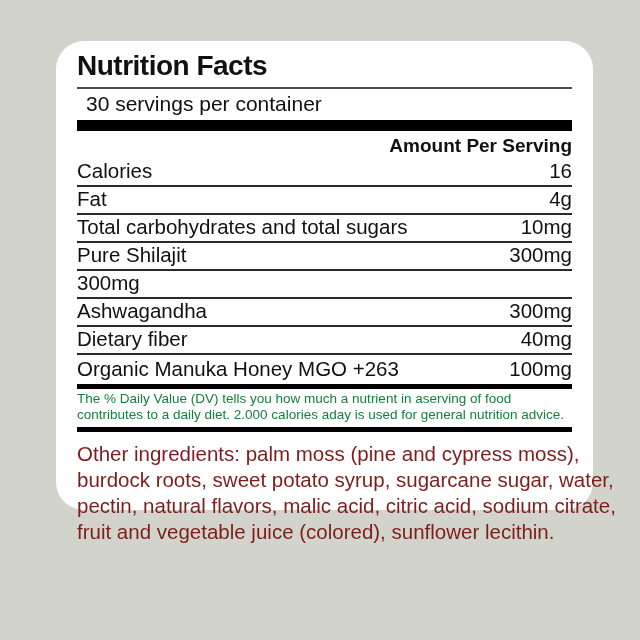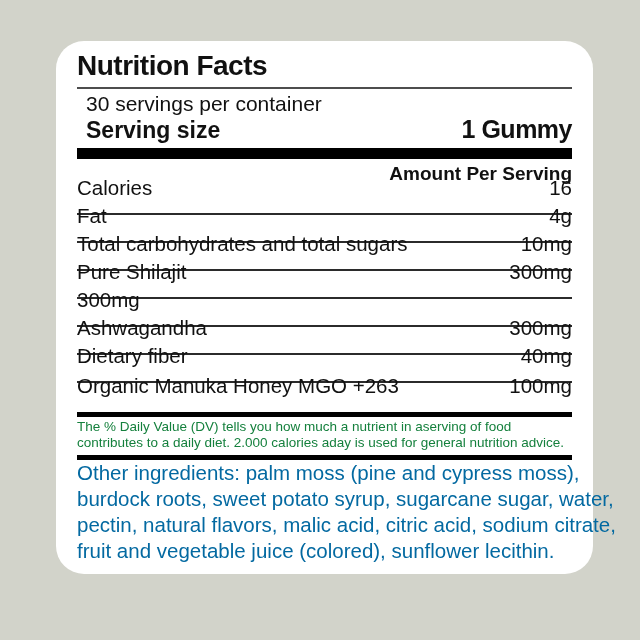--- a/index.html
+++ b/index.html
@@ -7,21 +7,21 @@
   body {
     background: #d2d3ca;
     font-family: "Liberation Sans", sans-serif;
     color: #111;
     position: relative;
     overflow: hidden;
   }
   .card {
     position: absolute;
     left: 56px; top: 41px;
-    width: 537px; height: 533px;
+    width: 537px; height: 469px;
     background: #ffffff;
     border-radius: 28px;
     padding: 0 21px;
   }
   .title {
     margin-top: 11px;
     font-size: 28px;
     line-height: 28px;
     font-weight: bold;
     letter-spacing: -0.5px;
@@ -59,57 +59,54 @@
     font-weight: bold;
     padding-left: 4px;
     text-align: right;
   }
   .ntable { margin-top: 2px; }
   .nrow {
     display: flex;
     justify-content: space-between;
     align-items: flex-end;
     height: 28px;
-    padding-bottom: 14px;
+    padding-bottom: 3px;
     border-bottom: 2px solid #2b2b2b;
     font-size: 20.5px;
     line-height: 22px;
   }
   .nrow.last { border-bottom: none; }
   .bar-mid { height: 5px; background: #000; margin-top: 1px; }
   .footnote {
     margin-top: 2px;
     font-size: 13.5px;
     line-height: 16px;
     color: #15803d;
   }
   .footnote span { display: block; white-space: nowrap; }
   .bar-mid2 { height: 5px; background: #000; margin-top: 4px; }
   .ingredients {
+    margin-top: 9px;
     font-size: 20.5px;
     line-height: 26px;
-    color: #0369a1;
+    color: #7f1d1d;
   }
   .ingredients span { display: block; white-space: nowrap; }
 </style>
 </head>
 <body>
 
 <div class="card">
 
   <div class="title">Nutrition Facts</div>
 
   <div class="rule-thin"></div>
 
   <div class="servings">30 servings per container</div>
 
-  <div class="serving-row">
-    <span>Serving size</span>
-    <span class="size-value">1 Gummy</span>
-  </div>
 
   <div class="bar-thick"></div>
 
   <div class="amount">Amount Per Serving</div>
 
   <div class="ntable">
       <div class="nrow">
         <span>Calories</span>
         <span>16</span>
       </div>

